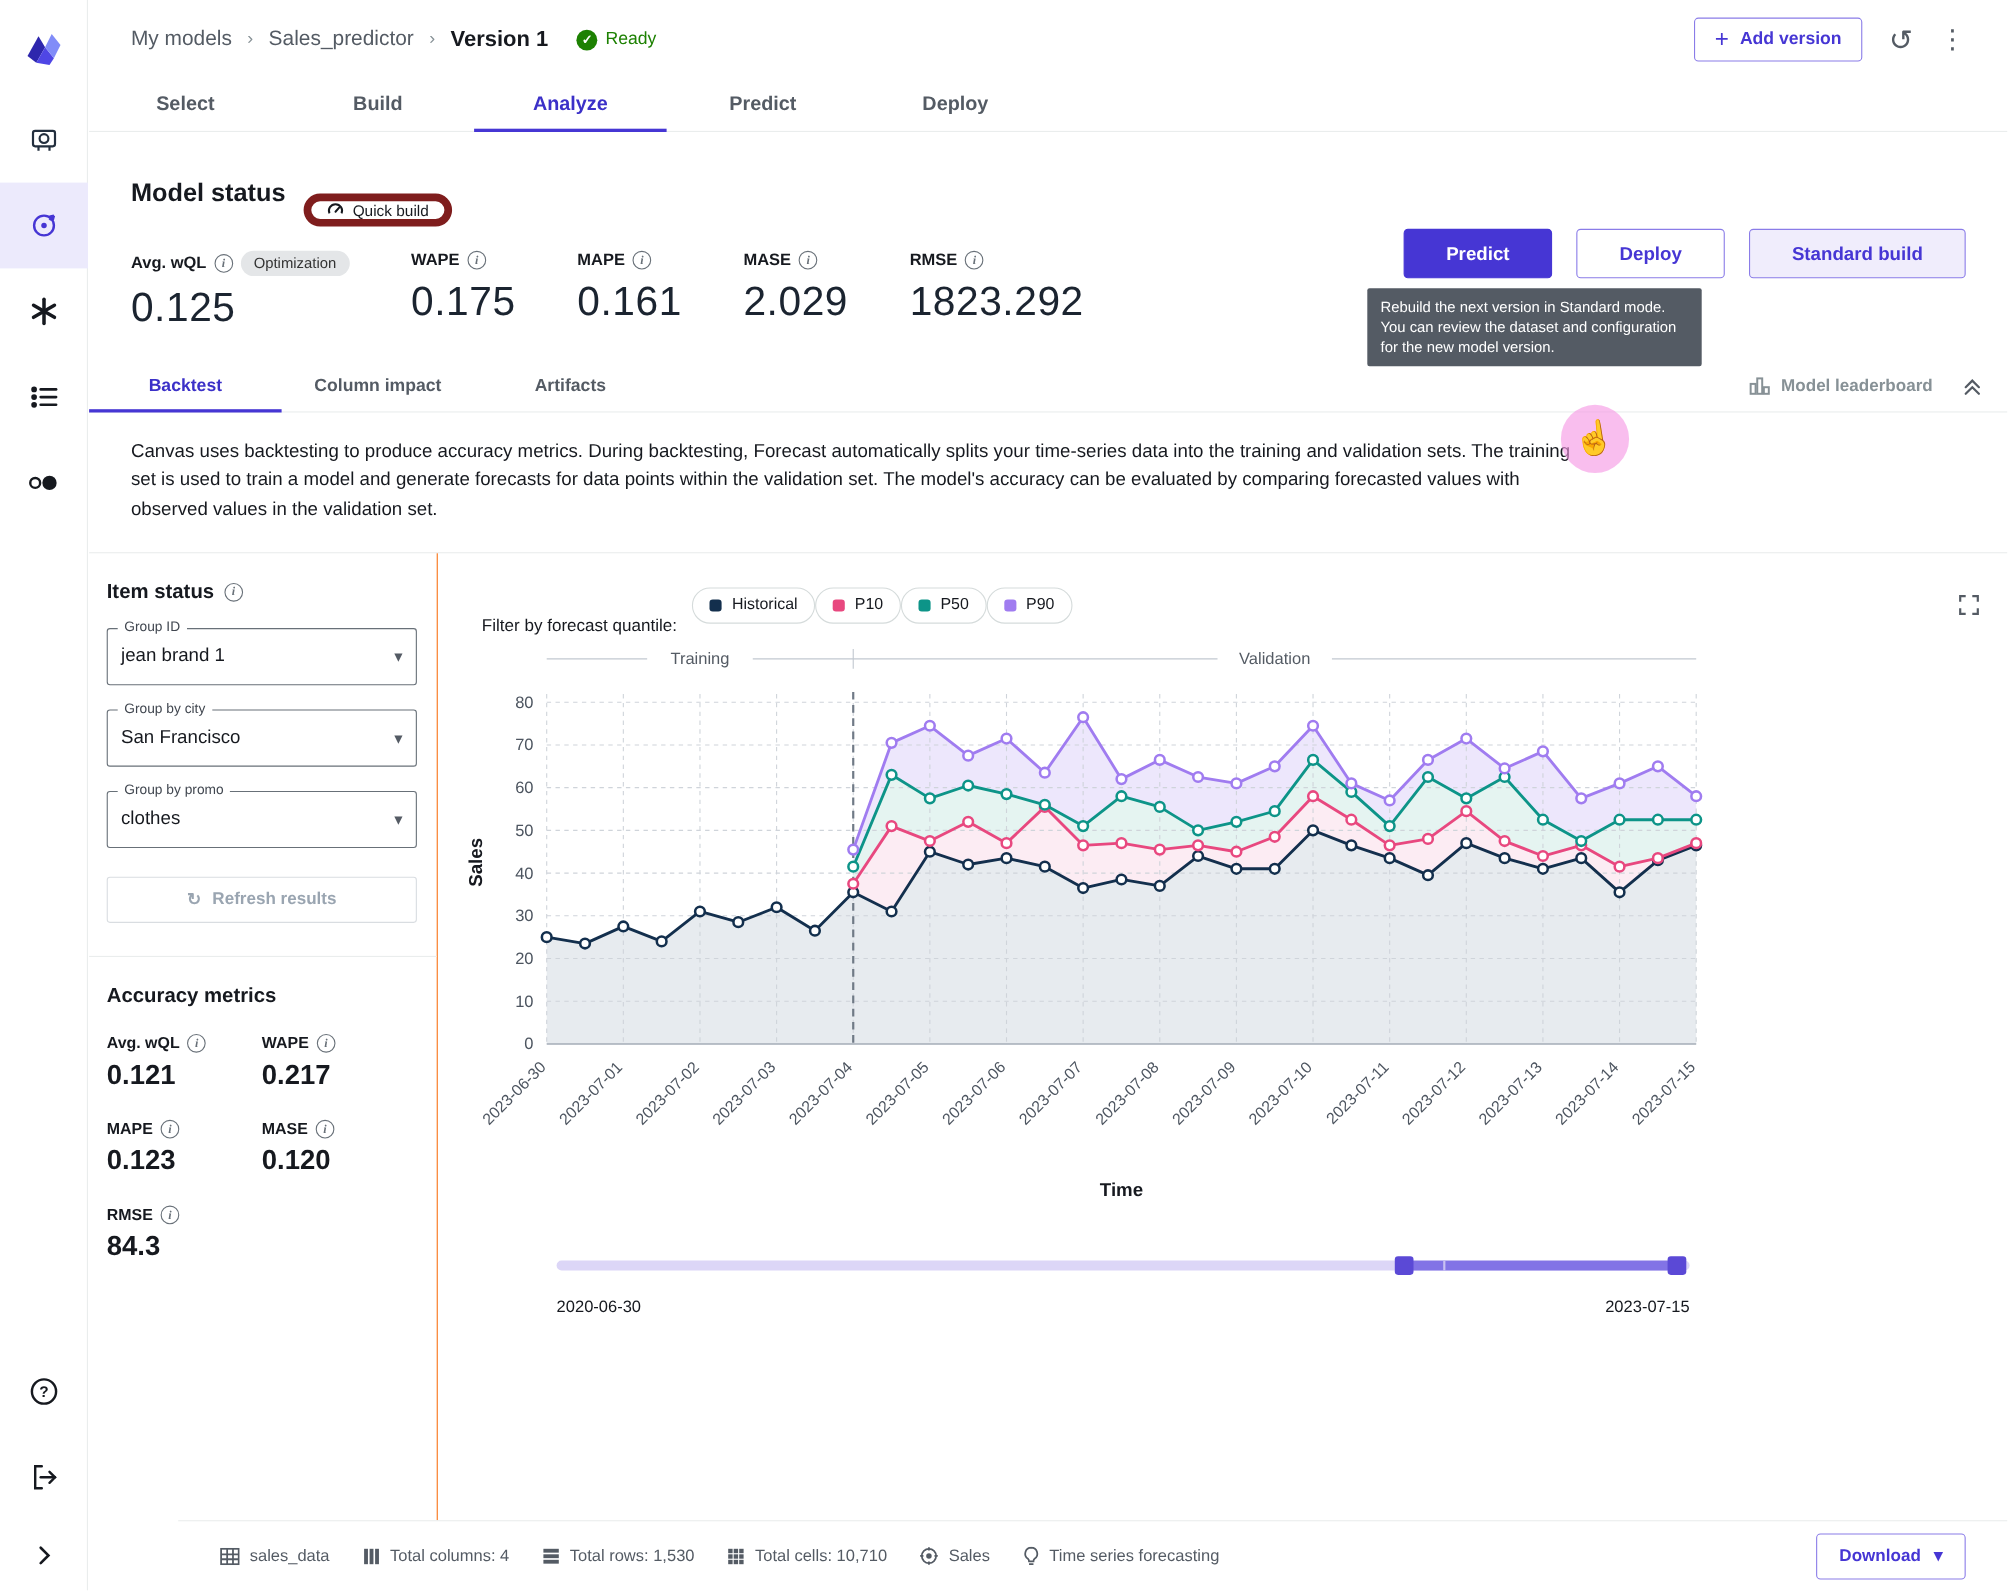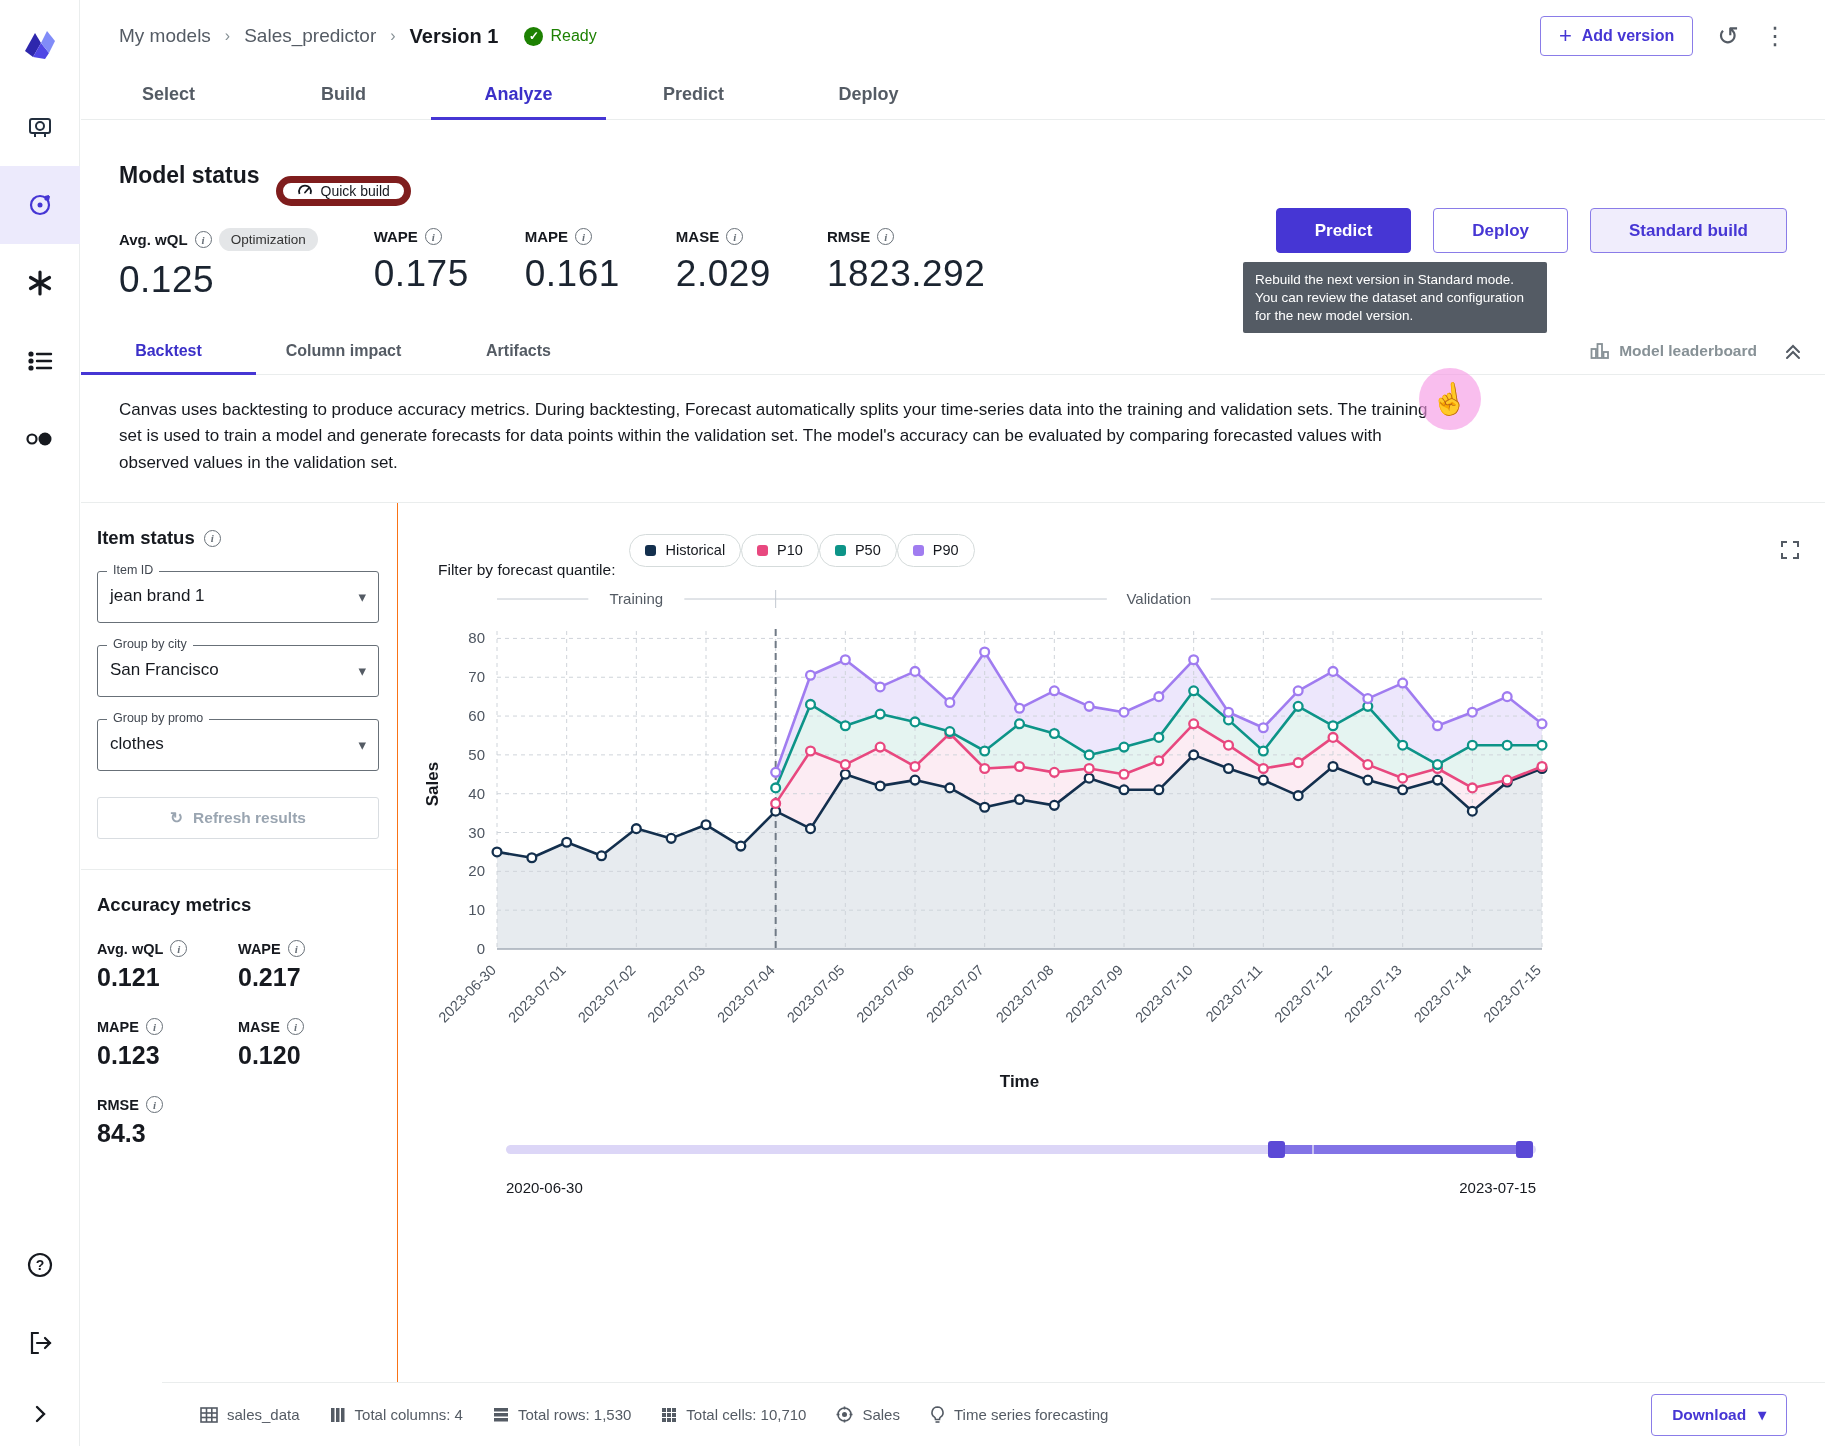--- a/index.html
+++ b/index.html
@@ -294,21 +294,21 @@
     <div class="desc">Canvas uses backtesting to produce accuracy metrics. During backtesting, Forecast automatically splits your time-series data into the training and validation sets. The training set is used to train a model and generate forecasts for data points within the validation set. The model's accuracy can be evaluated by comparing forecasted values with observed values in the validation set.</div>
 
     <div class="panel">
       <div class="leftcol">
         <div class="sec">
           <div class="sec-title">
             <span>Item status</span>
             <span class="i-ic">i</span>
           </div>
           <div class="field">
-            <span class="flabel">Item ID</span>
+            <span class="flabel">Group ID</span>
             <span class="fval">jean brand 1</span>
             <span class="caret">▾</span>
           </div>
           <div class="field">
             <span class="flabel">Group by city</span>
             <span class="fval">San Francisco</span>
             <span class="caret">▾</span>
           </div>
           <div class="field">
             <span class="flabel">Group by promo</span>

